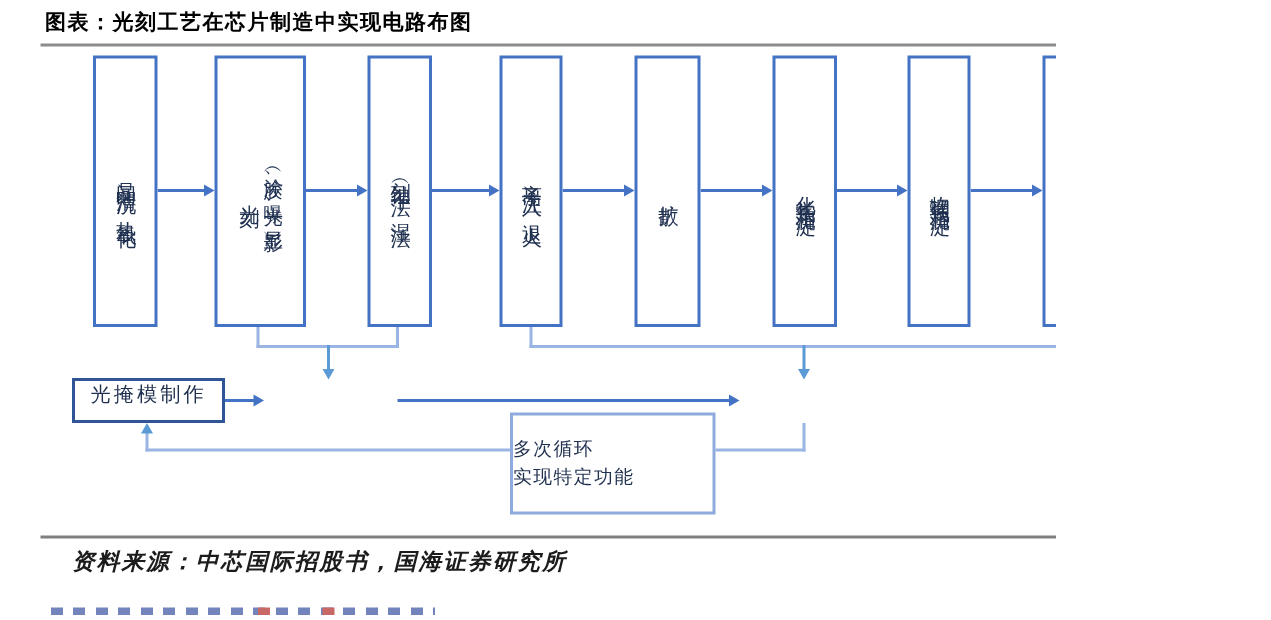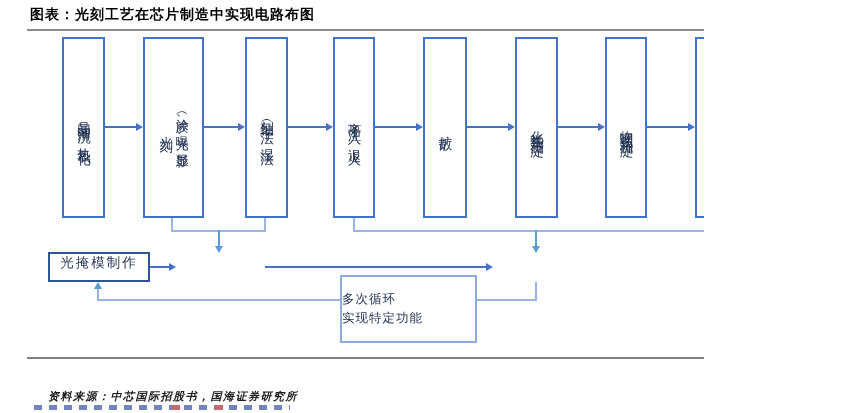--- a/index.html
+++ b/index.html
@@ -34,21 +34,21 @@
   .ah-right{position:absolute;width:0;height:0;border-top:4px solid transparent;
             border-bottom:4px solid transparent;border-left:7px solid #4472C4;z-index:2;}
   .ah-down{position:absolute;width:0;height:0;border-left:4px solid transparent;
            border-right:4px solid transparent;border-top:7px solid #5B9BD5;z-index:2;}
   .ah-up{position:absolute;width:0;height:0;border-left:4px solid transparent;
          border-right:4px solid transparent;border-bottom:7px solid #5B9BD5;z-index:2;}
   .box-layer{z-index:4;}
   
   .footer-rule{position:absolute;left:27px;top:357px;width:813px;height:2px;background:#7f7f7f;}
   .source{position:absolute;left:48px;top:365px;font-style:italic;font-weight:bold;
-          font-size:11px;color:#1c1c1c;letter-spacing:1.5px;white-space:nowrap;margin-top:24px;}
+          font-size:15px;color:#1c1c1c;letter-spacing:1.5px;white-space:nowrap;}
   .watermark{position:absolute;left:518px;top:360px;display:flex;align-items:center;gap:9px;
              color:#b5b5b5;font-size:21px;letter-spacing:1px;white-space:nowrap;
              font-family:"Liberation Sans","DejaVu Sans",sans-serif;}
   .clip-frag{position:absolute;left:34px;top:405px;width:256px;height:5px;
              background:repeating-linear-gradient(90deg,#5a6fb0 0 8px,transparent 8px 15px);
              opacity:.85;}
   .clip-red{position:absolute;width:8px;height:5px;background:#c0504d;top:0;}
 </style>
 </head>
 <body>

